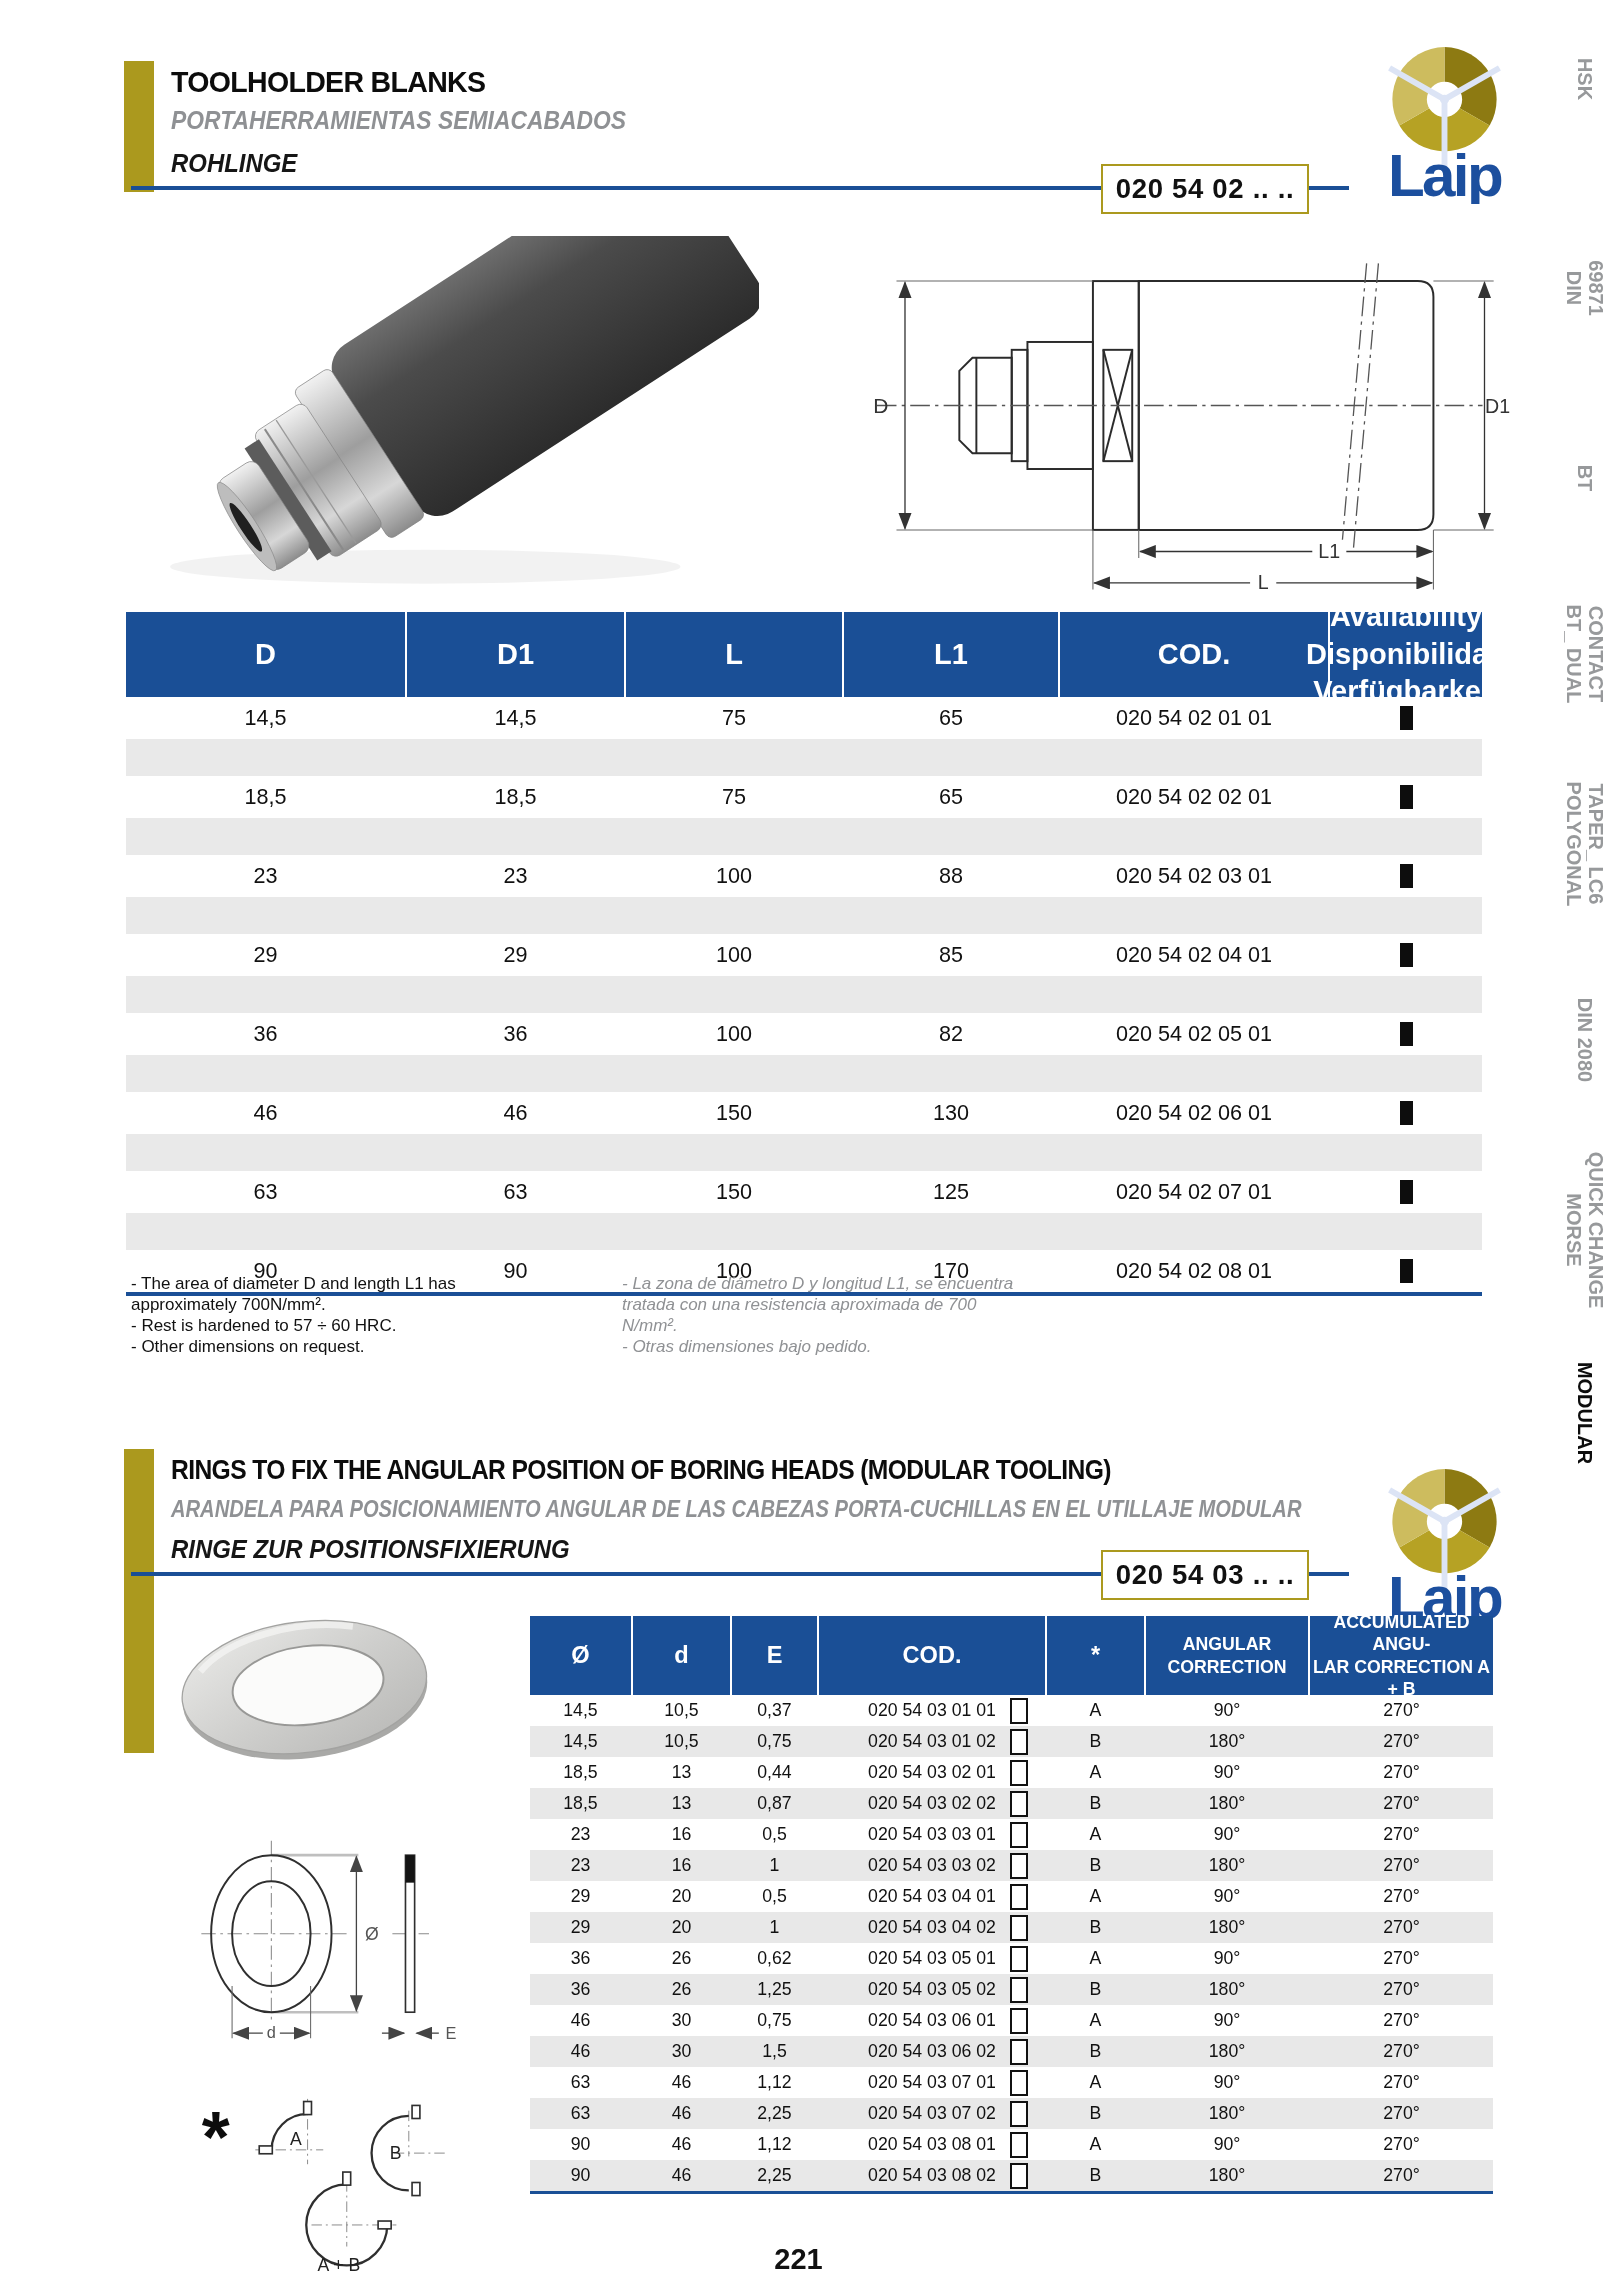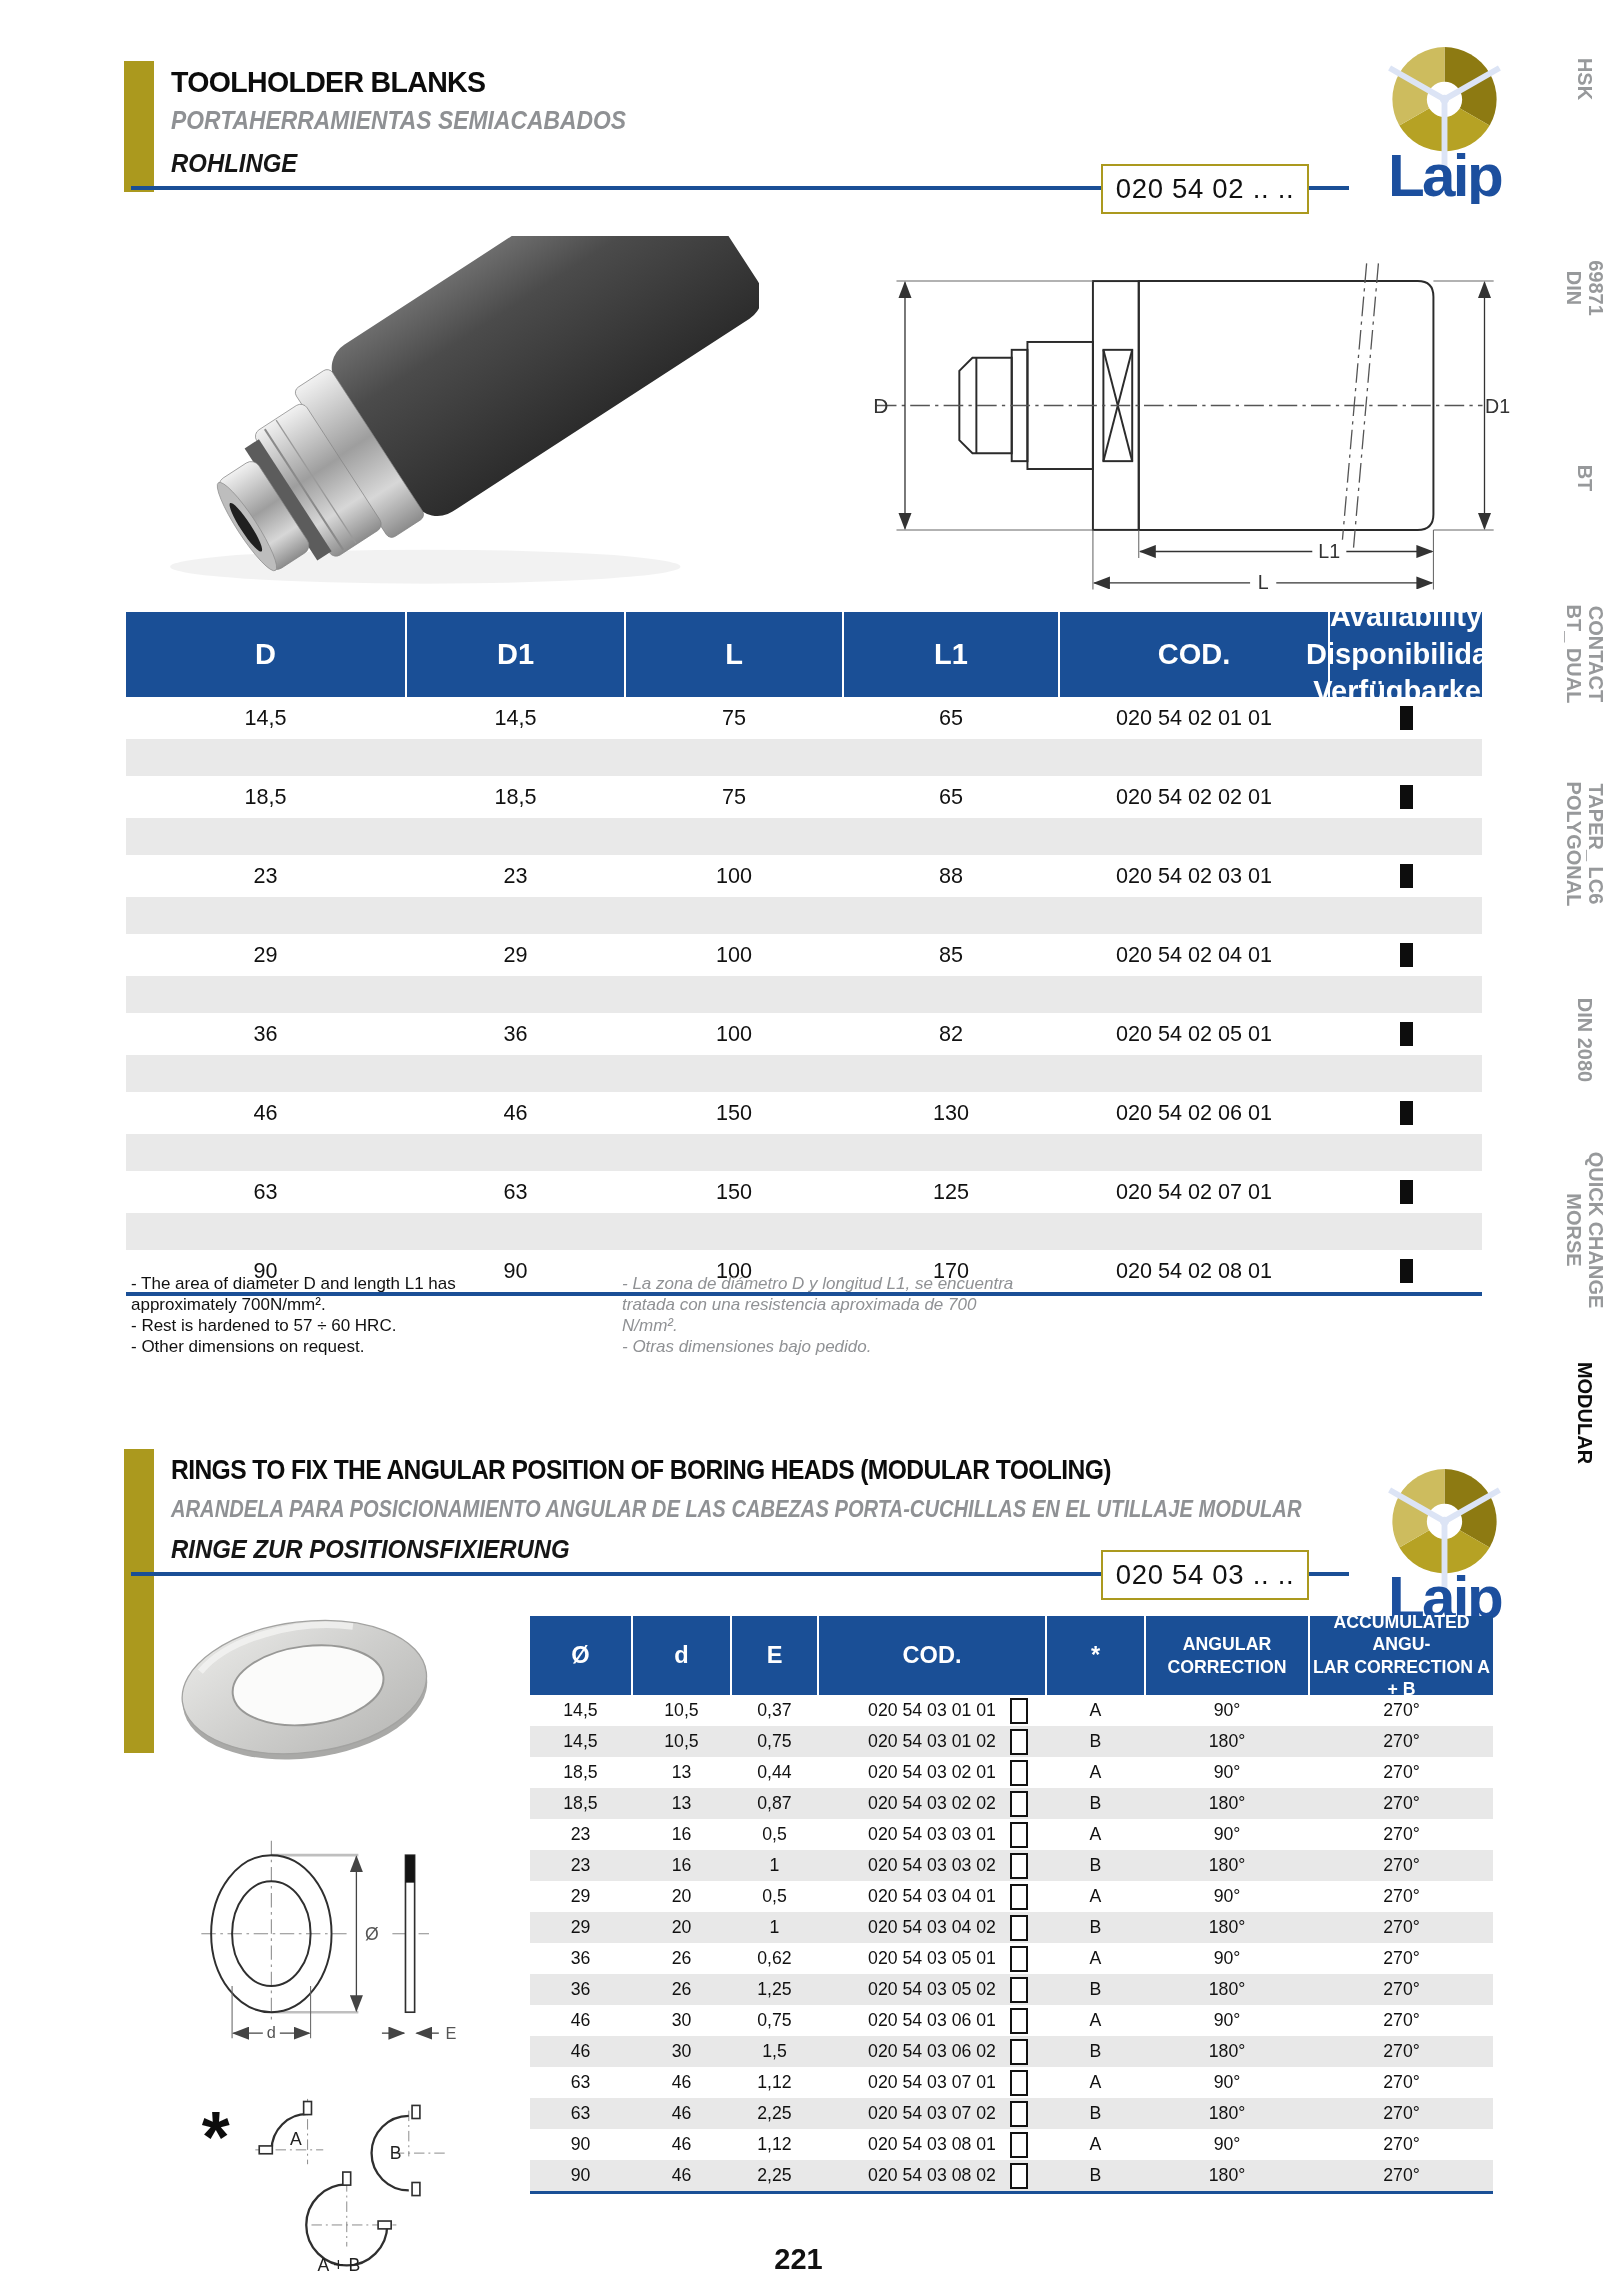--- a/index.html
+++ b/index.html
@@ -9,21 +9,21 @@
 
   
   .goldbar{background:#ab991e}
   .h-en{font-weight:bold;font-size:30px;letter-spacing:-0.7px;transform:scaleX(.95);transform-origin:left top;white-space:nowrap;color:#0c0c0c}
   .h-es{font-weight:bold;font-style:italic;font-size:26px;color:#8f9194;transform:scaleX(.88);transform-origin:left top;white-space:nowrap}
   .h-de{font-weight:bold;font-style:italic;font-size:26px;color:#161616;transform:scaleX(.92);transform-origin:left top;white-space:nowrap}
   .h-en2{font-size:28px;transform:scaleX(.88)}
   .h-es2{font-size:24px;transform:scaleX(.84)}
   .blueline{background:#1a4f96;height:3.9px}
   .codebox{border:2.6px solid #ab991e;background:#fff;display:flex;align-items:center;justify-content:center;
-           font-weight:normal;font-size:27.5px;letter-spacing:0.7px;z-index:3}
+           font-weight:bold;font-size:27.5px;letter-spacing:0.7px;z-index:3}
 
   
   .t-header{display:flex;gap:2px}
   .th{background:#1a4f96;color:#fff;display:flex;flex-direction:column;align-items:center;justify-content:center;font-weight:bold;text-align:center}
   .t1 .th{font-size:29px}
   .th-av{font-size:16.4px;line-height:1.3;font-weight:bold}
   .th-av .it{}
   .trow{display:flex;gap:2px;align-items:flex-start}
   .tc{display:flex;align-items:center;justify-content:center;height:100%}
   .w-d{width:279px}.w-d1{width:217px}.w-l{width:216px}.w-l1{width:214px}.w-cod{width:268px}.w-av{width:152px}

